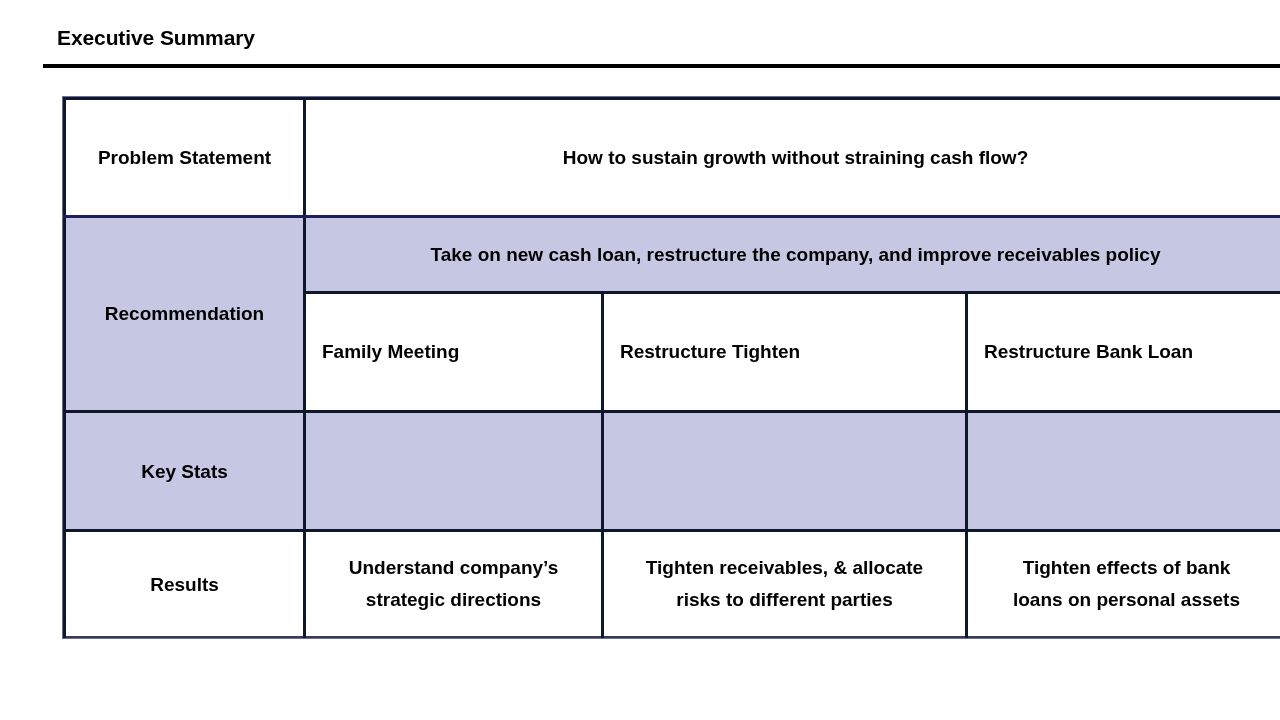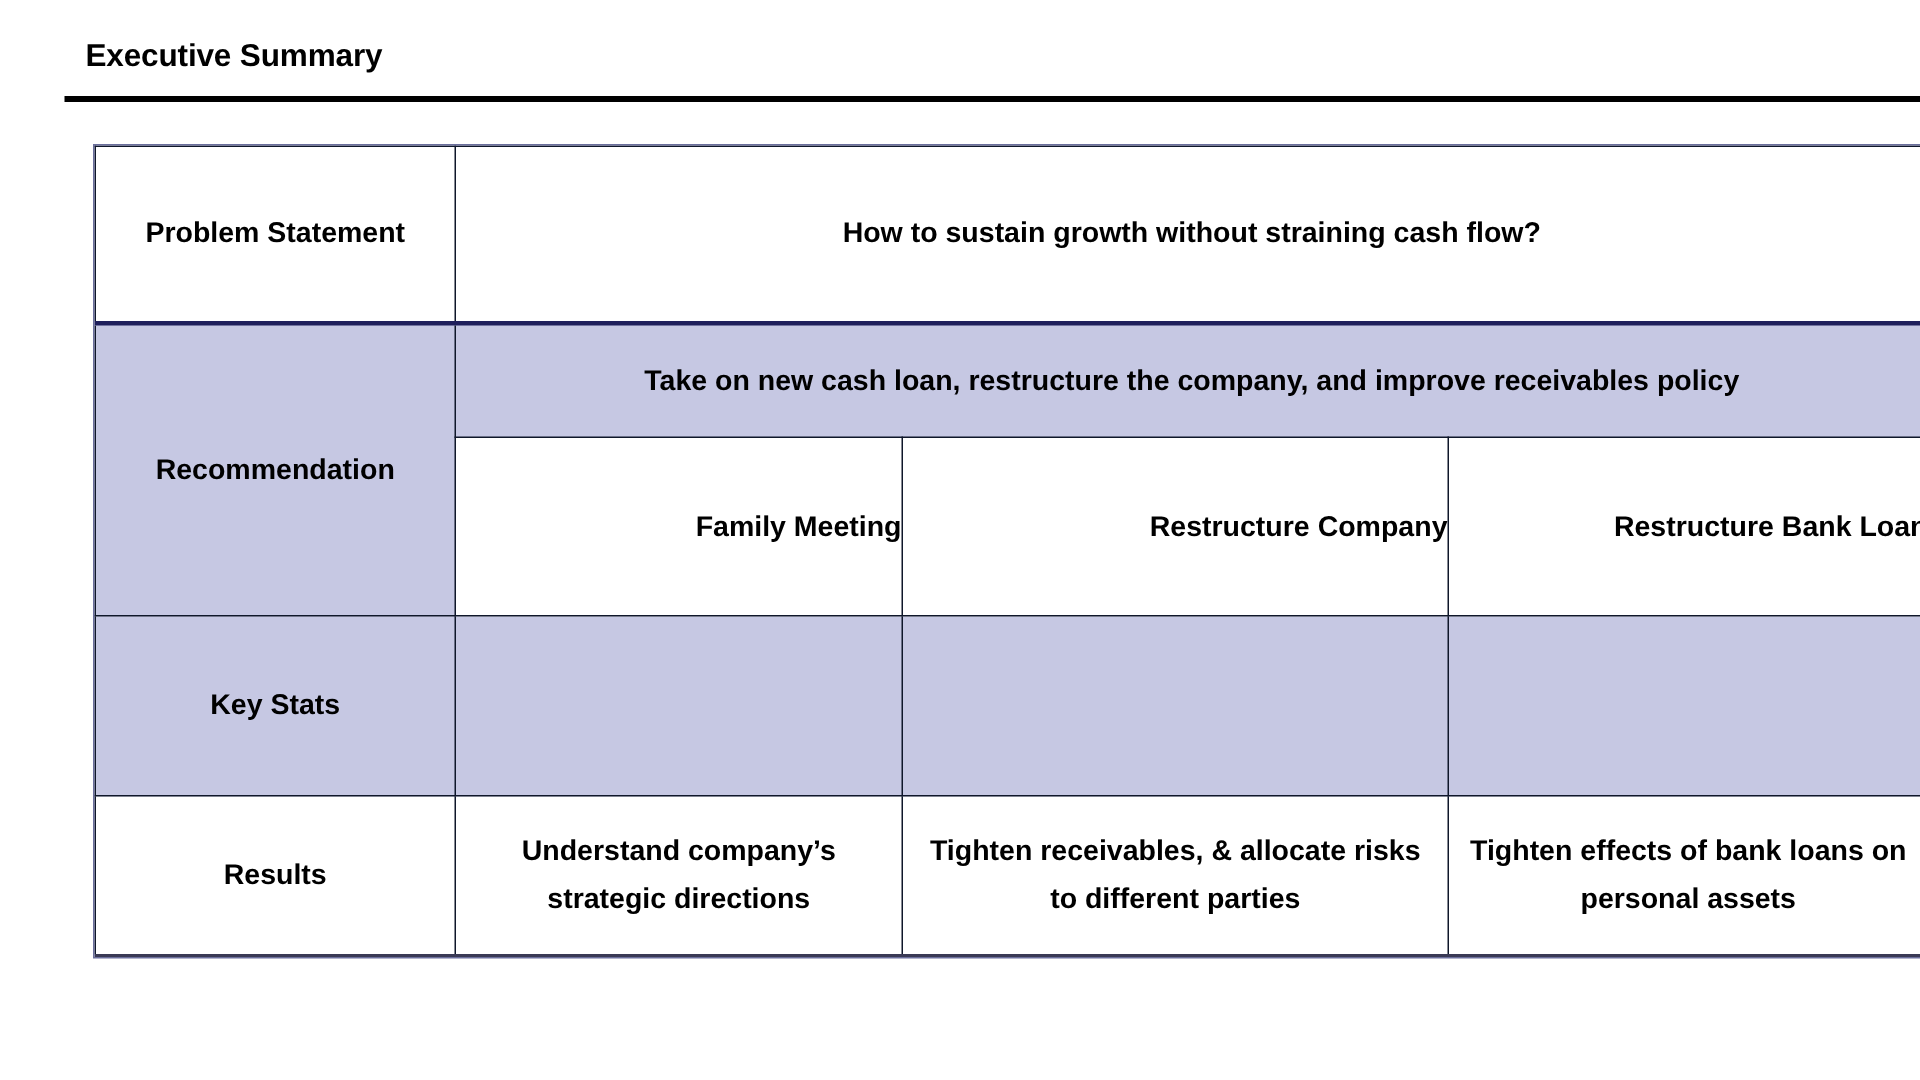--- a/index.html
+++ b/index.html
@@ -49,22 +49,22 @@
     position: absolute;
     left: 28px;
     top: 97px;
     width: 1223px;
     height: 541px;
     border-collapse: collapse;
     table-layout: fixed;
     background: #ffffff;
   }
   .exec-table td {
-    border: 1px solid #0f172a;
-    padding: 0;
+    border: 3px solid #0f172a;
+    padding: 16px;
     vertical-align: middle;
     font-size: 19px;
     font-weight: bold;
     line-height: 27px;
     color: #000000;
   }
 
   
   .exec-table {
     outline: 1px solid #6b6f9c;
@@ -81,21 +81,21 @@
     text-align: center;
     padding: 4px 8px;
   }
 
   .cell-body-left {
     text-align: center;
     padding: 4px 10px 4px 14px;
   }
 
   .cell-center {
-    text-align: right;
+    text-align: left;
     padding: 6px 12px;
   }
 
   .shaded { background: #c6c8e3; }
   .plain  { background: #ffffff; }
 
   
   .row-problem > td {
     border-bottom: 3px solid #1f1f5c;
   }
@@ -142,21 +142,21 @@
         <td class="cell-body-left plain" colspan="3">How to sustain growth without straining cash flow?</td>
       </tr>
 
       <tr class="h-recsub">
         <td class="cell-label shaded" rowspan="2">Recommendation</td>
         <td class="cell-body-left shaded" colspan="3">Take on new cash loan, restructure the company, and improve receivables policy</td>
       </tr>
 
       <tr class="h-recopts">
         <td class="cell-center plain">Family Meeting</td>
-        <td class="cell-center plain">Restructure Company</td>
+        <td class="cell-center plain">Restructure Tighten</td>
         <td class="cell-center plain">Restructure Bank Loan</td>
       </tr>
 
       <tr class="h-keystats">
         <td class="cell-label shaded">Key Stats</td>
         <td class="cell-center shaded"></td>
         <td class="cell-center shaded"></td>
         <td class="cell-center shaded"></td>
       </tr>
 

